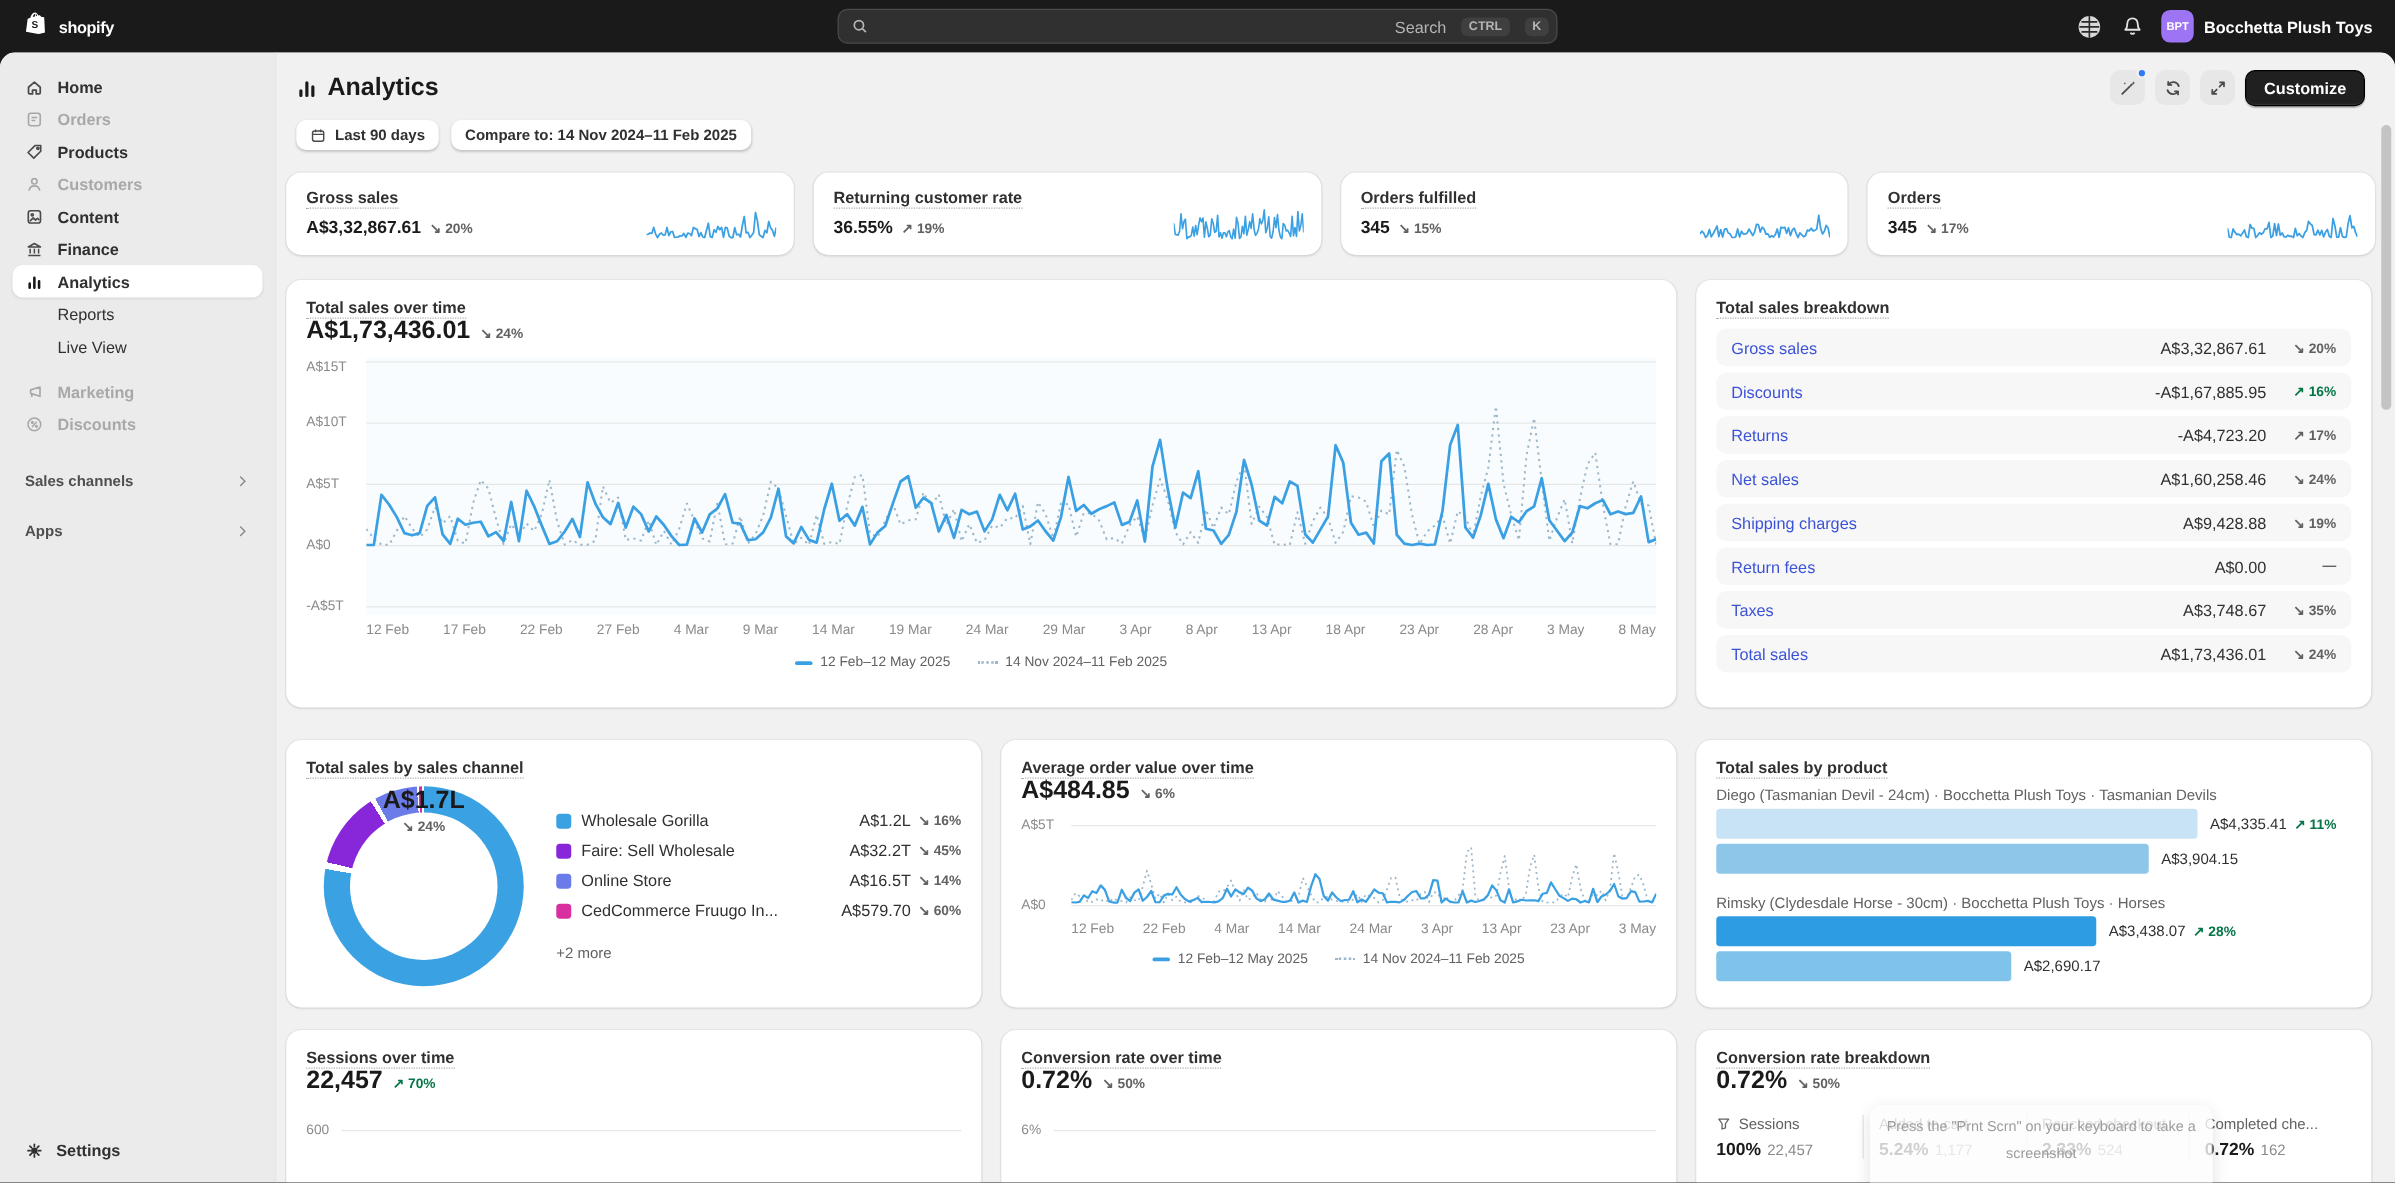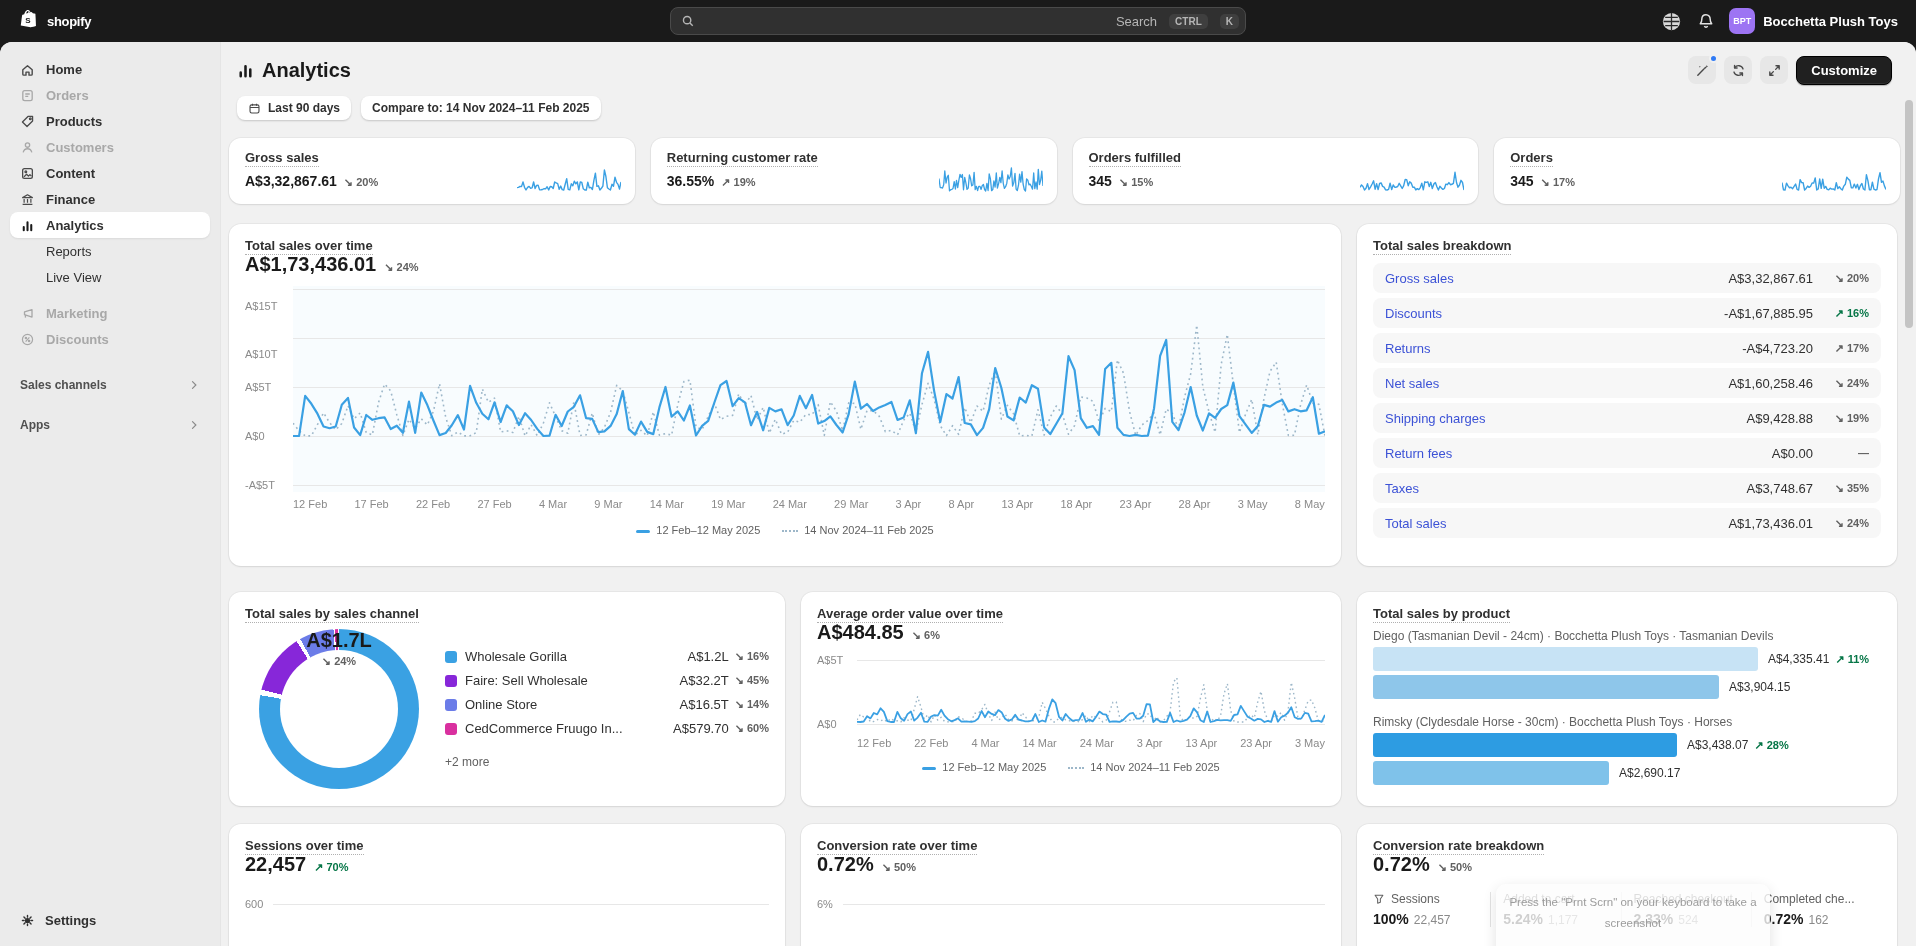--- a/index.html
+++ b/index.html
@@ -395,22 +395,22 @@
 
     <div class="row2">
       <div class="c">
         <div class="ct"><b>Total sales over time</b></div>
         <div class="bigval">
             <span>A$1,73,436.01</span>
           <span class="delta" data-tone="n"><span>↘</span> <span>24%</span></span>
           </div>
         <div class="plot" style="height:206px;">
           <div class="ylab">
-            <span style="top:20px">A$15T</span>
-            <span style="top:68px">A$10T</span>
+            <span style="top:8px">A$15T</span>
+            <span style="top:52px">A$10T</span>
             <span style="top:101px">A$5T</span>
             <span style="top:150px">A$0</span>
             <span style="top:199px">-A$5T</span>
           </div>
           <div class="parea">
             <div class="gline" style="top:3px"></div>
               <div class="gline" style="top:52px"></div>
             <div class="gline" style="top:101px"></div>
               <div class="gline" style="top:150px"></div>
             <div class="gline" style="top:199px"></div>

